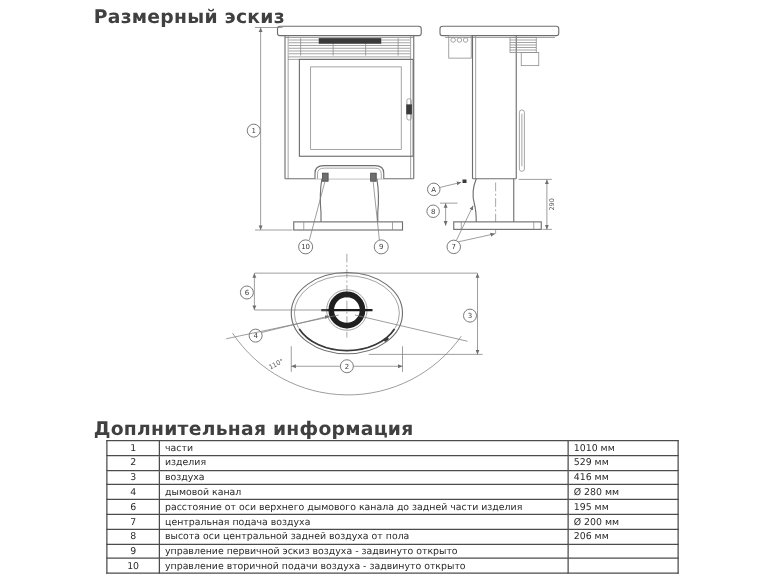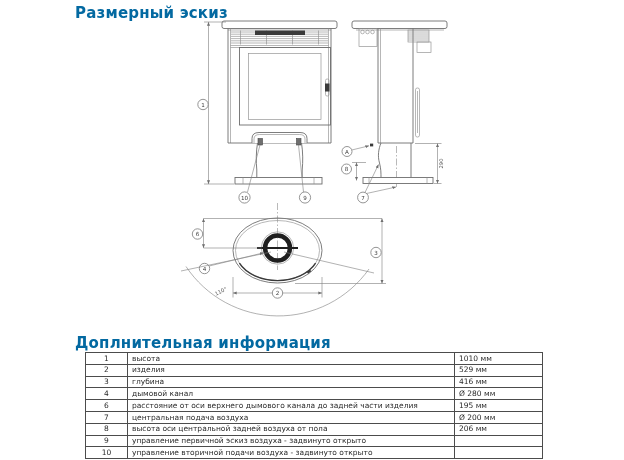--- a/index.html
+++ b/index.html
@@ -2,21 +2,21 @@
 <html><head>
 <meta charset="utf-8">
 <style>
   html,body{margin:0;padding:0}
   body{
     width:624px;height:460px;position:relative;overflow:hidden;
     background:#fff;font-family:"DejaVu Sans","Liberation Sans",sans-serif;
   }
   .sec-title{
     position:absolute;left:75px;margin:0;
-    font-size:15px;font-weight:bold;color:#0369a1;letter-spacing:.2px;
+    font-size:15px;font-weight:bold;color:#404040;letter-spacing:.2px;
   }
   #title-drawing{top:4px}
   #title-info{top:334px}
   svg{position:absolute;top:0;left:0}
 
   
   .ol{stroke:#6e6e6e;stroke-width:.9;fill:none}
   .ol2{stroke:#8f8f8f;stroke-width:.65;fill:none}
   .fillw{fill:#fff}
   .dl{stroke:#7d7d7d;stroke-width:.6;fill:none}
@@ -262,31 +262,31 @@
 
 <table class="info">
   <colgroup>
       <col style="width:42px">
       <col>
       <col style="width:88px">
     </colgroup>
   <tbody>
       <tr>
     <td class="c-num">1</td>
-    <td class="c-desc">высота</td>
+    <td class="c-desc">части</td>
     <td class="c-val">1010 мм</td>
   </tr>
       <tr>
     <td class="c-num">2</td>
     <td class="c-desc">изделия</td>
     <td class="c-val">529 мм</td>
   </tr>
       <tr>
     <td class="c-num">3</td>
-    <td class="c-desc">глубина</td>
+    <td class="c-desc">воздуха</td>
     <td class="c-val">416 мм</td>
   </tr>
       <tr>
     <td class="c-num">4</td>
     <td class="c-desc">дымовой канал</td>
     <td class="c-val">Ø 280 мм</td>
   </tr>
       <tr>
     <td class="c-num">6</td>
     <td class="c-desc">расстояние от оси верхнего дымового канала до задней части изделия</td>

